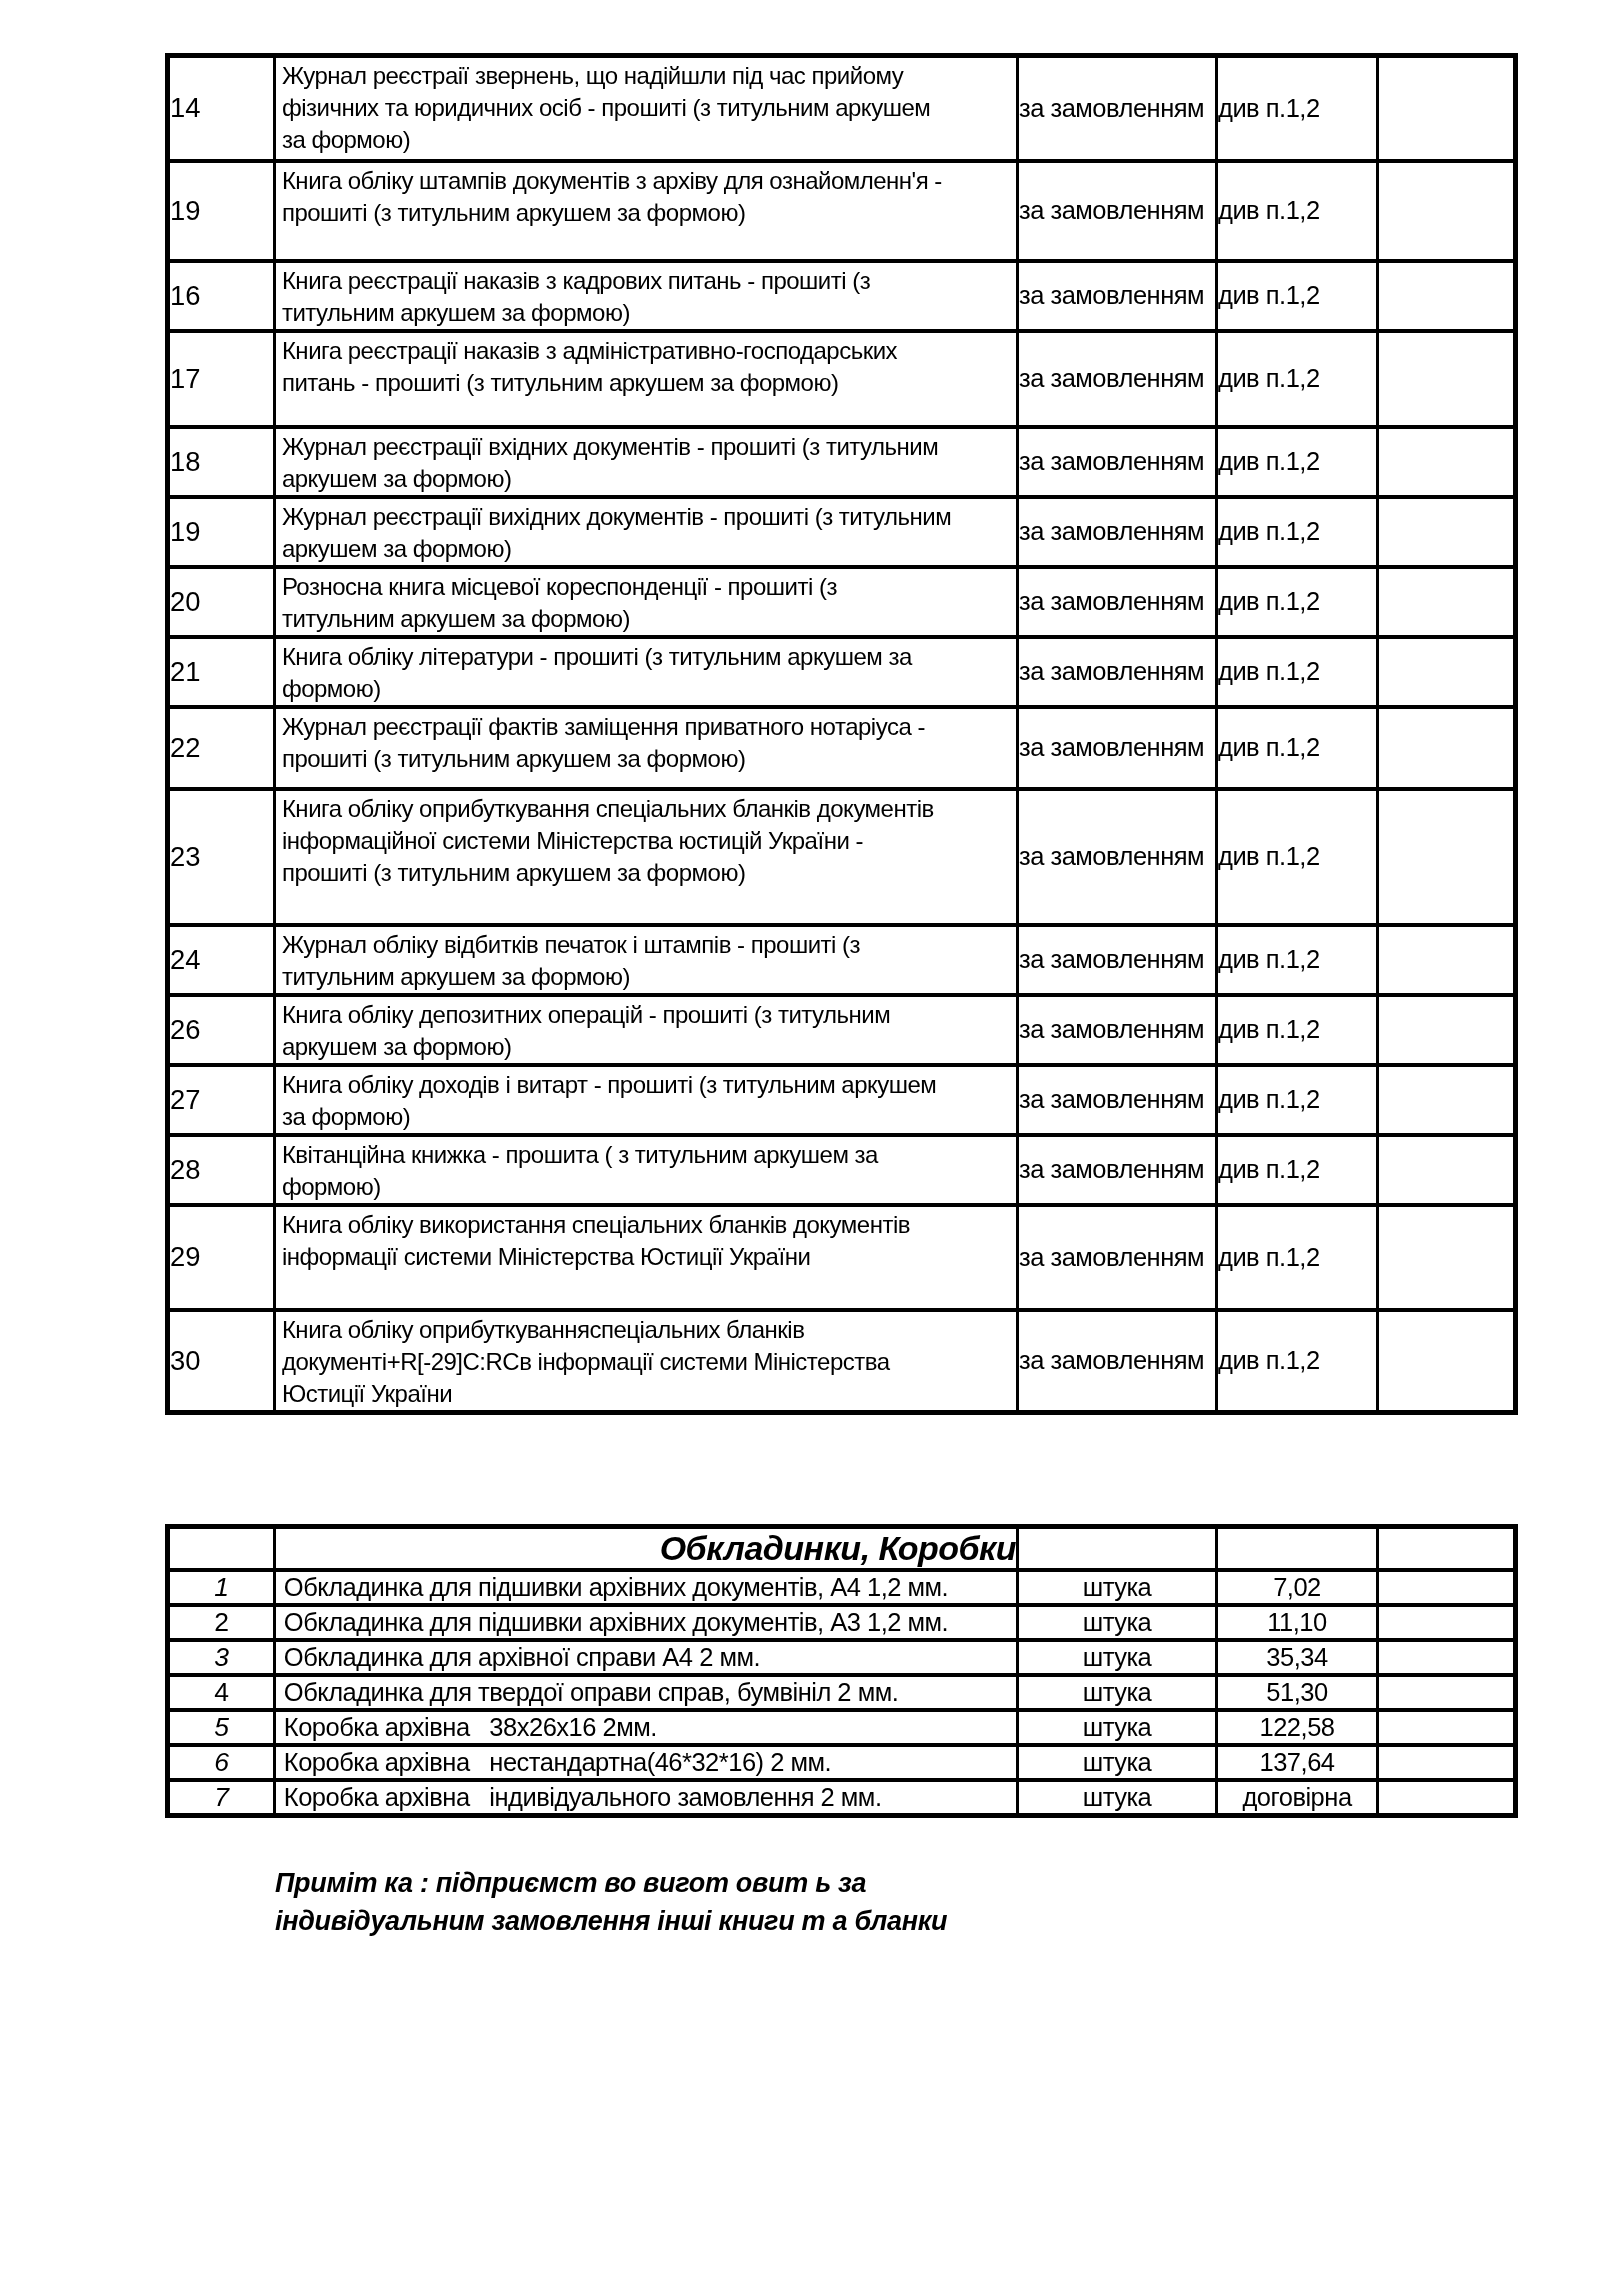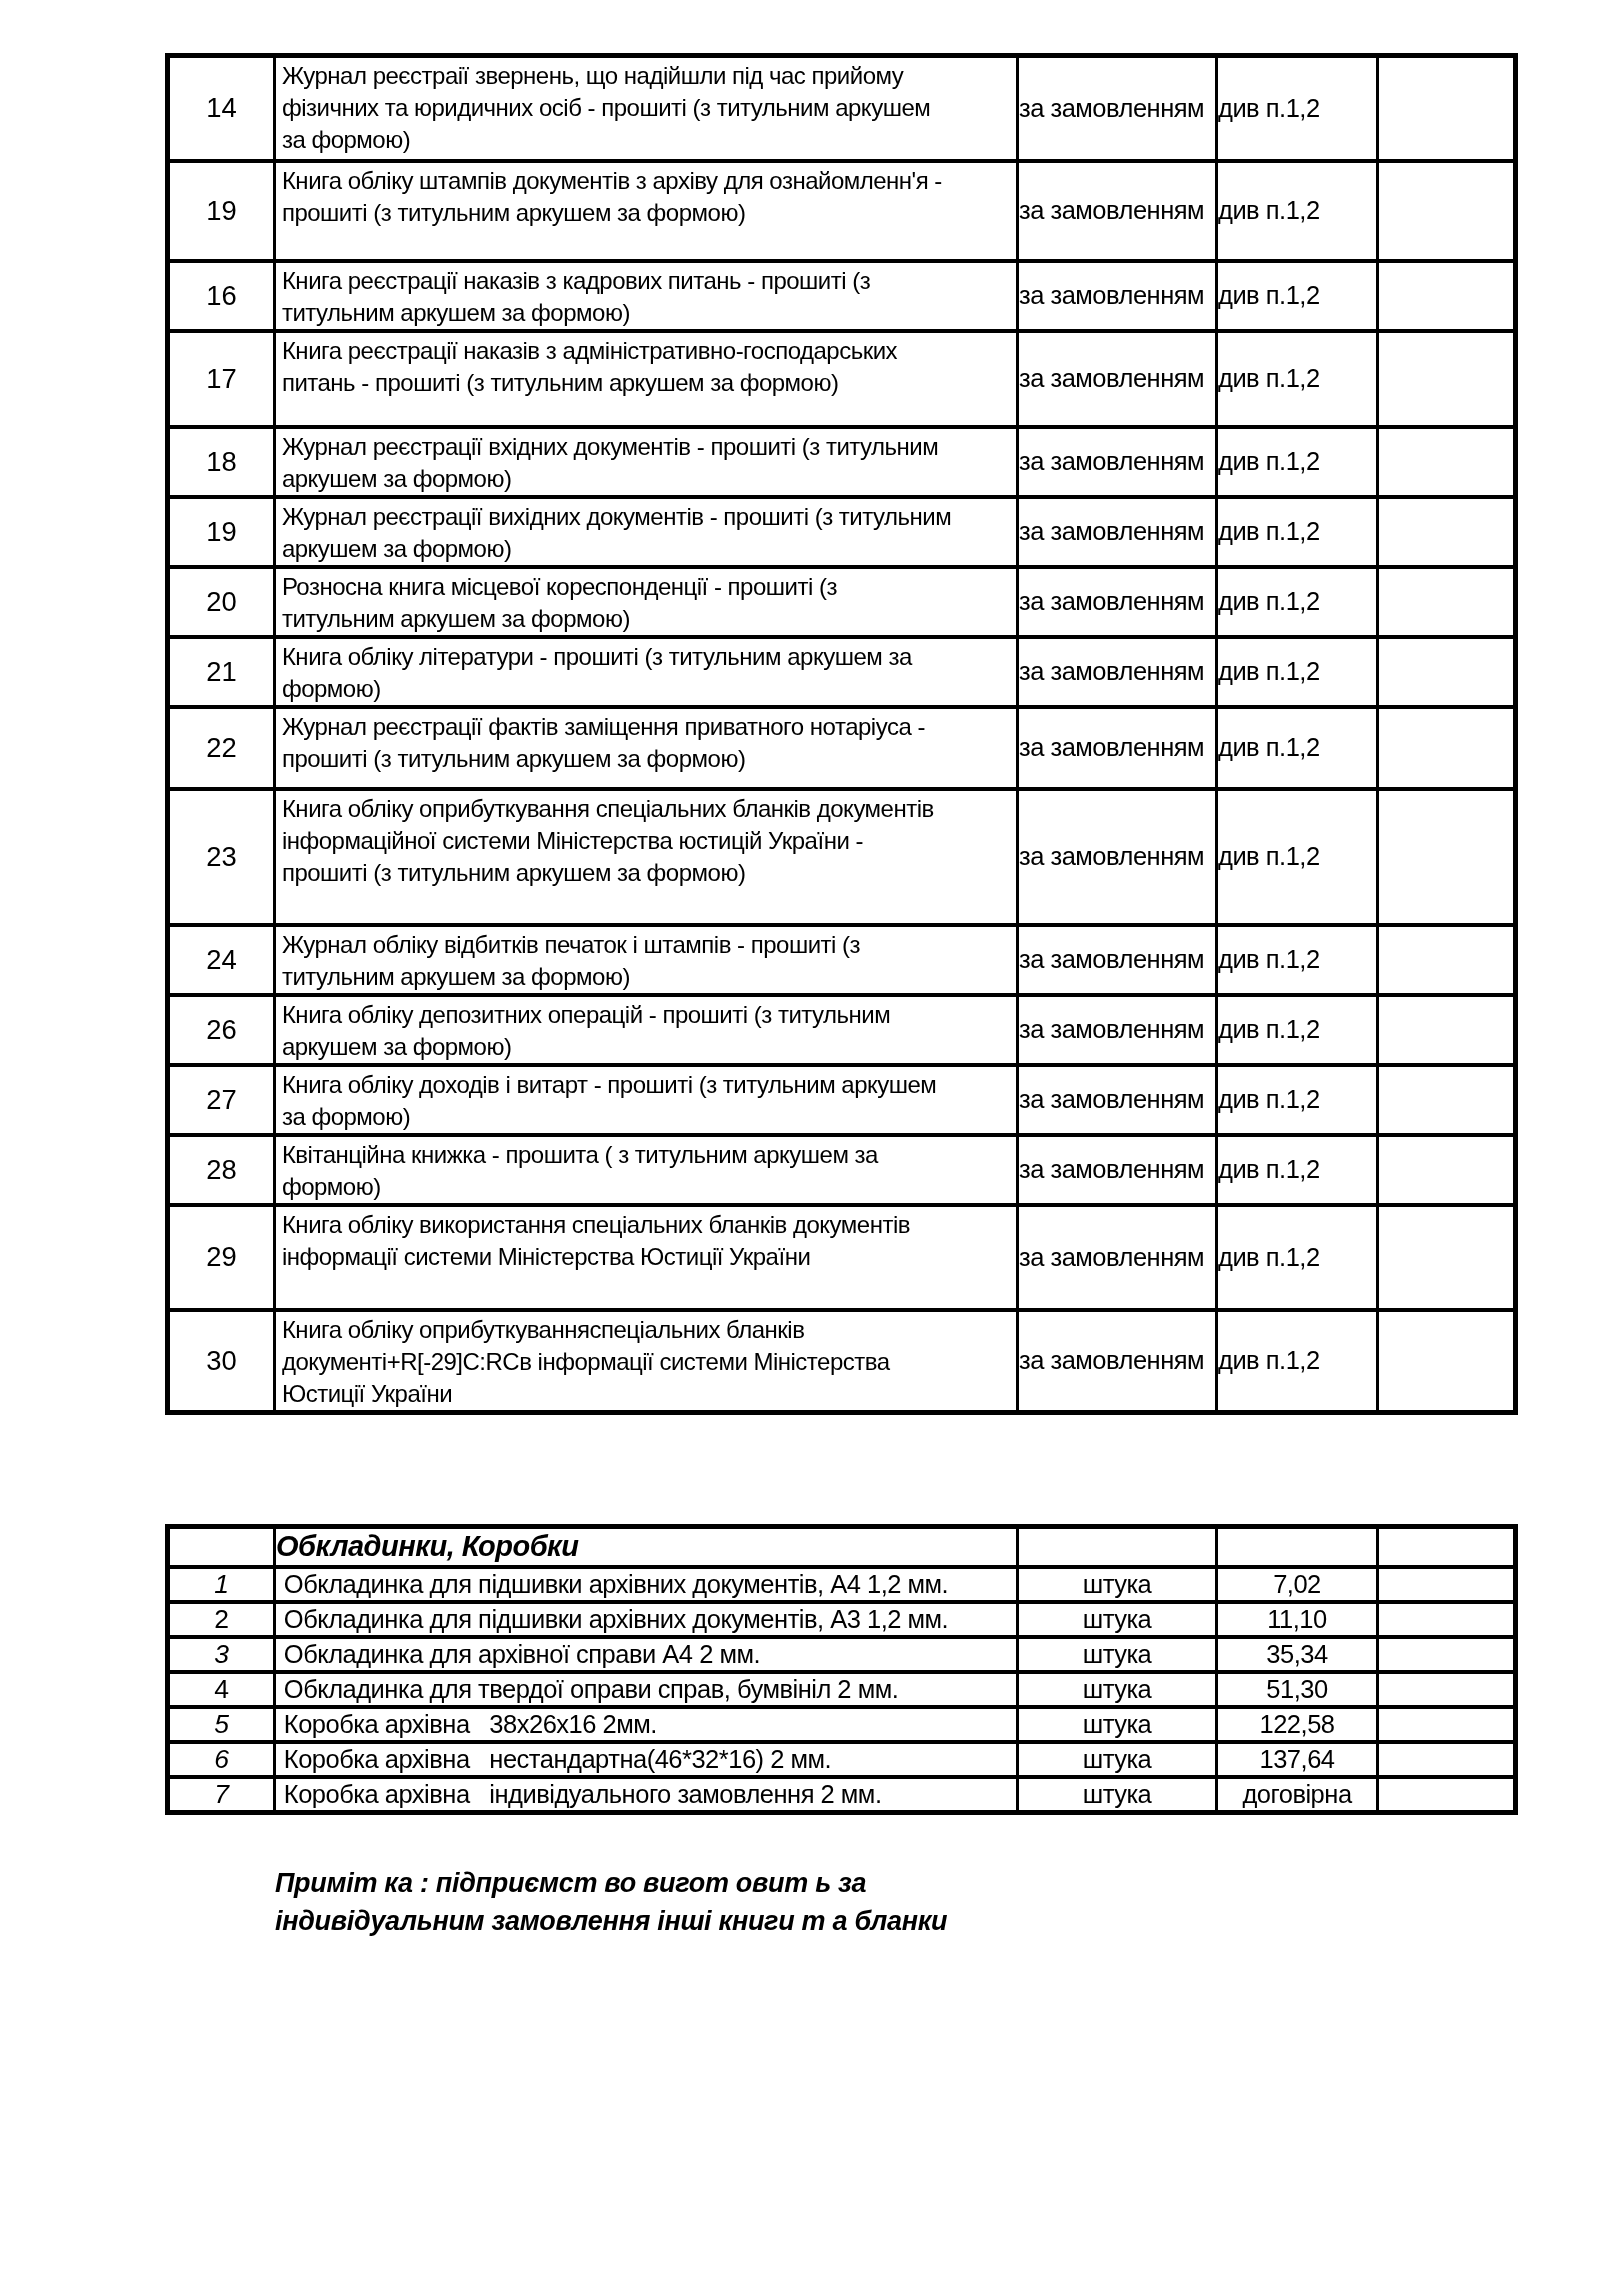--- a/index.html
+++ b/index.html
@@ -24,21 +24,21 @@
   table.doc-table td {
     border: 3.9px solid #000;
     border-top-width: 4.9px;
     border-bottom-width: 4.9px;
     padding: 0;
     overflow: hidden;
   }
   
   #orders-table { left: 165px; top: 53px; width: 1348px; }
   #orders-table td.c-num {
-    text-align: center;
+    text-align: left;
     vertical-align: middle;
     font-size: 27.4px;
   }
   #orders-table td.c-desc {
     vertical-align: top;
     white-space: pre-line;
     font-size: 24px;
     line-height: 32px;
     letter-spacing: -0.5px;
     padding: 2px 5.9px 0 5.9px;
@@ -58,22 +58,22 @@
     font-size: 26.5px;
   }
   #covers-table tr.italic-num td.c-num { font-style: italic; }
   #covers-table td.c-desc {
     font-size: 25.5px;
     letter-spacing: -0.5px;
     padding-left: 7.8px;
     white-space: nowrap;
   }
   #covers-table td.c-title {
-    text-align: left;
-    font-size: 29px;
+    text-align: right;
+    font-size: 34px;
     font-weight: bold;
     font-style: italic;
     letter-spacing: -0.5px;
   }
   #covers-table td.c-unit,
   #covers-table td.c-price {
     text-align: center;
     font-size: 25.5px;
     letter-spacing: -0.5px;
   }

